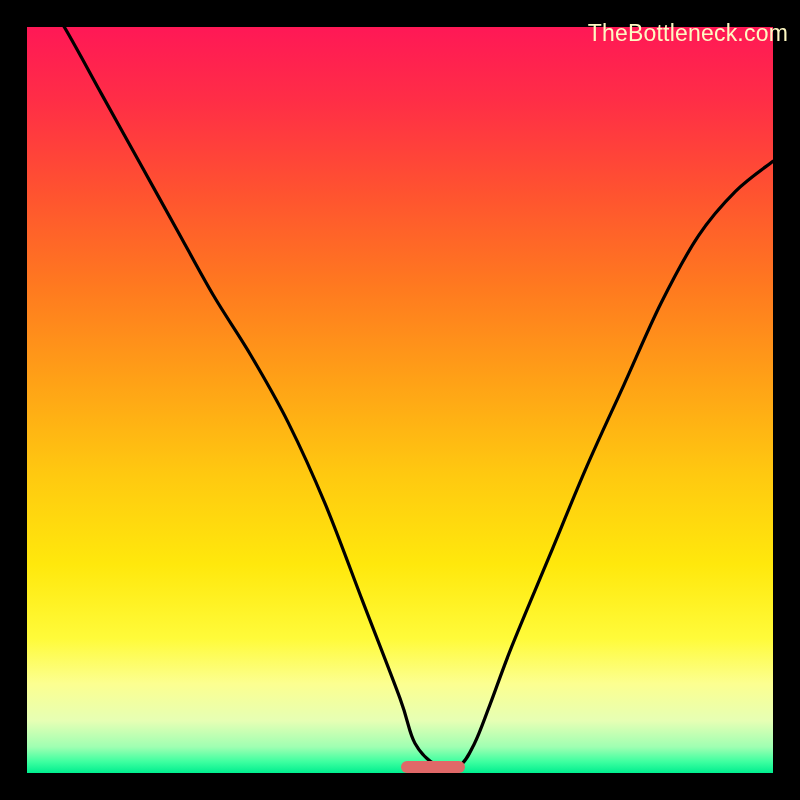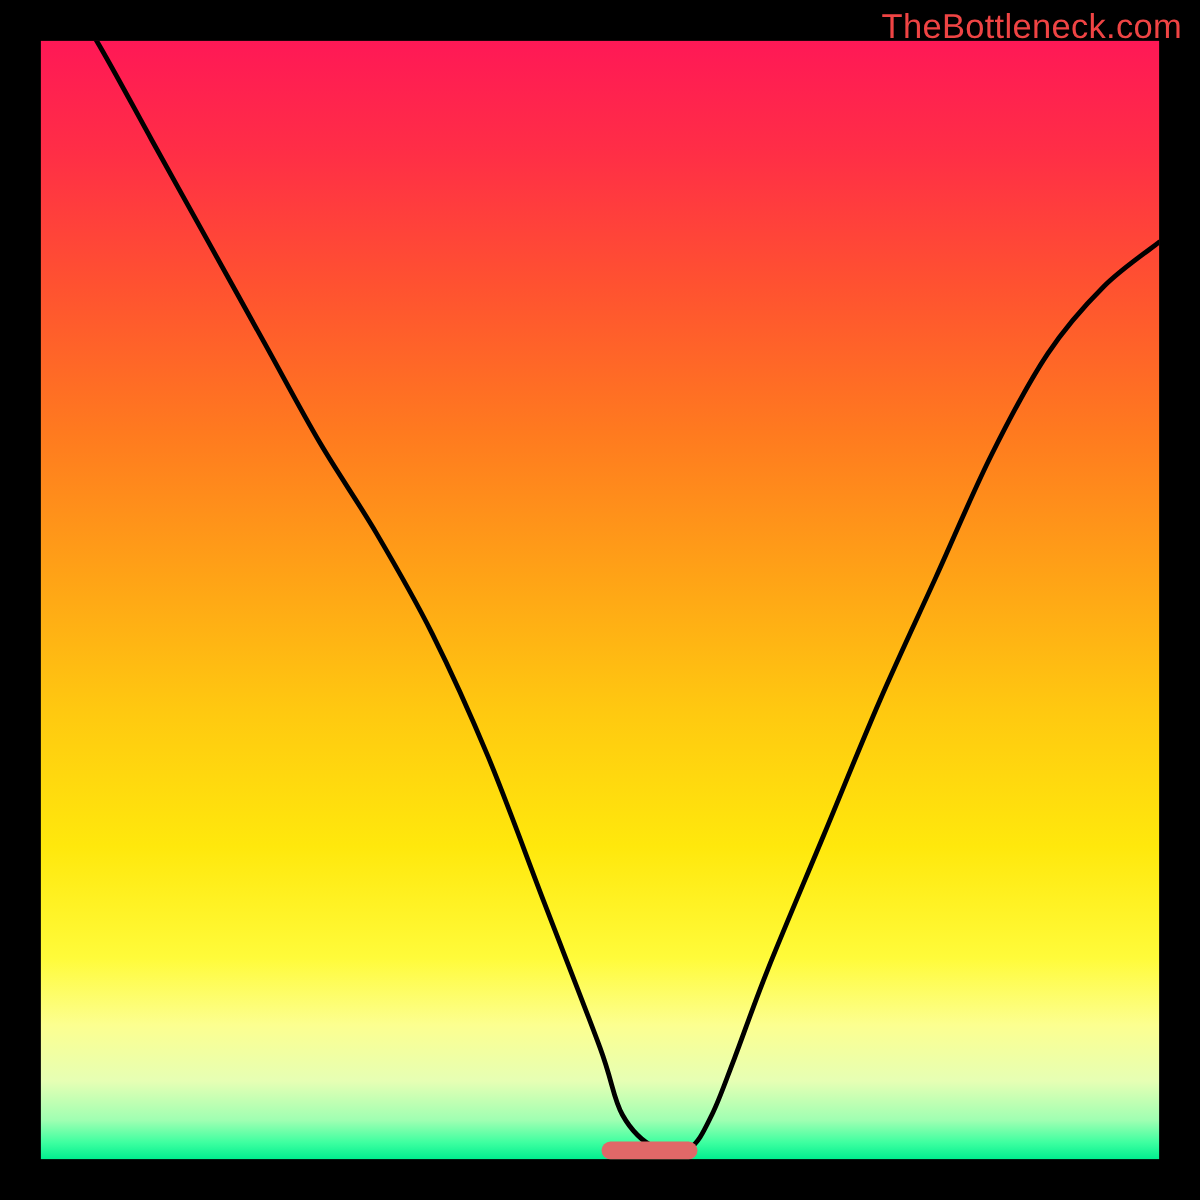--- a/index.html
+++ b/index.html
@@ -33,23 +33,23 @@
     inset: 0;
   }
   .marker {
     position: absolute;
     background: #e06868;
     border-radius: 6px;
     height: 12px;
   }
   .watermark {
     position: absolute;
-    top: 4px;
+    top: 20px;
     right: 12px;
-    color: #ef4444;
+    color: #fef9c3;
     font-size: 23px;
     font-weight: 500;
     letter-spacing: 0.2px;
   }
 </style>
 </head>
 <body>
 
 <div class="canvas">
 

